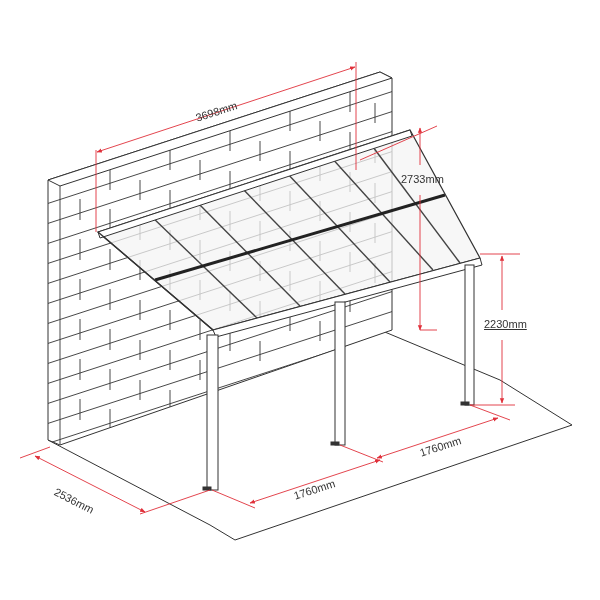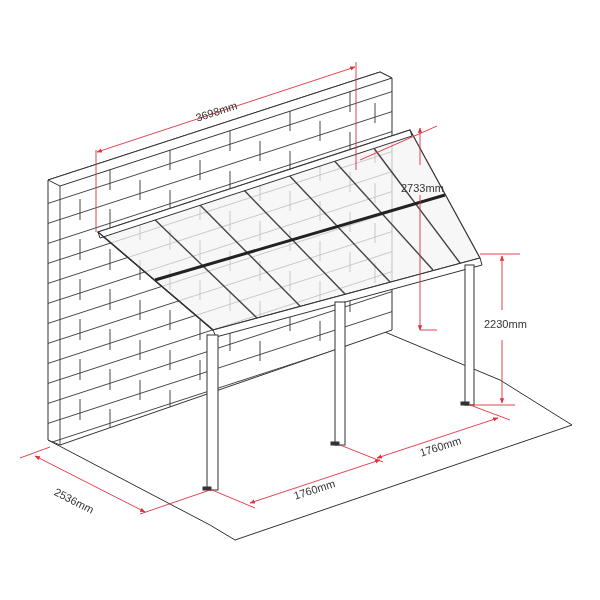--- a/index.html
+++ b/index.html
@@ -175,18 +175,18 @@
     <line x1="212" y1="490" x2="255" y2="508"></line>
     <line x1="250" y1="503" x2="380" y2="460" marker-start="url(#arr)" marker-end="url(#arr)"></line>
 
     <line x1="20" y1="458" x2="50" y2="447"></line>
     <line x1="140" y1="514" x2="210" y2="490"></line>
     <line x1="35" y1="456" x2="145" y2="512" marker-start="url(#arr)" marker-end="url(#arr)"></line>
   </g>
 </svg>
 
   <div class="dim-label" style="left:196px;top:112px;transform:rotate(-18deg);">3698mm</div>
-  <div class="dim-label" style="left:401px;top:182px;">2733mm</div>
-  <div class="dim-label" style="left:484px;top:318px;">2230mm</div>
+  <div class="dim-label" style="left:401px;top:173px;">2733mm</div>
+  <div class="dim-label" style="left:484px;top:318px;text-decoration:underline;">2230mm</div>
   <div class="dim-label" style="left:420px;top:447px;transform:rotate(-18deg);">1760mm</div>
   <div class="dim-label" style="left:294px;top:490px;transform:rotate(-18deg);">1760mm</div>
   <div class="dim-label" style="left:55px;top:485px;transform:rotate(27deg);">2536mm</div>
 </div>
 
 </body></html>

